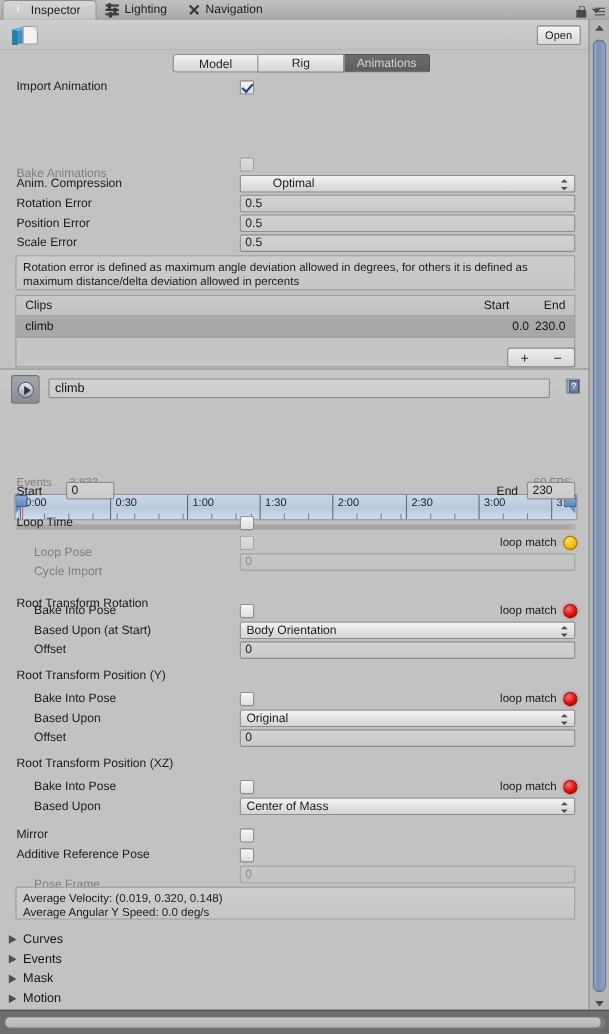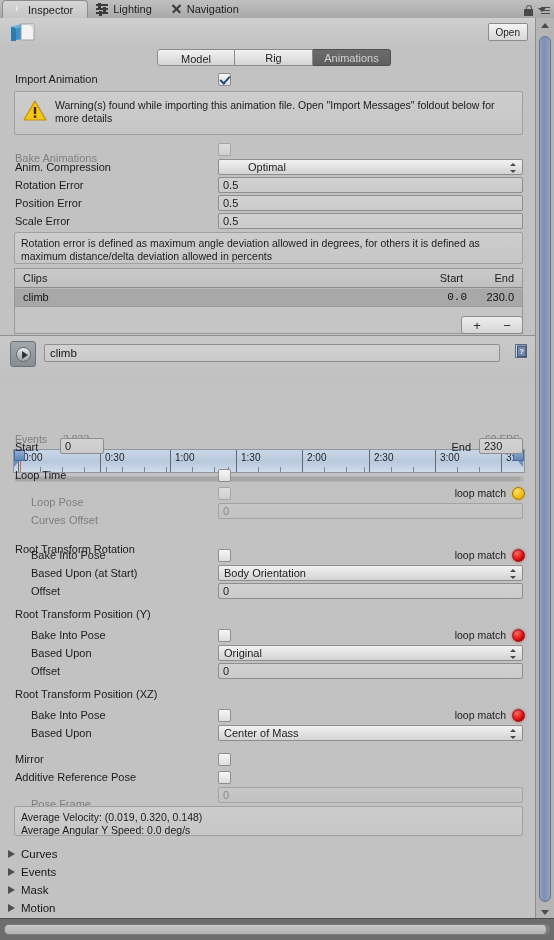--- a/index.html
+++ b/index.html
@@ -495,30 +495,20 @@
     <div class="modebtn sel">
       <span>Animations</span>
     </div>
   </div>
 
   <div class="row" style="top:25px;">
     <span class="lbl l0">Import Animation</span>
     <span class="chk on" style="left:218px;"></span>
   </div>
 
-  <div class="warnbox" style="left:14px; top:46px; width:509px; height:44px;">
-    <span class="warn-icon">
-      <svg width="24" height="21" viewBox="0 0 24 21">
-        <polygon points="12,1 23,20 1,20" fill="#f5c518" stroke="#c08f00" stroke-width="1.2" stroke-linejoin="round"></polygon>
-        <rect x="10.8" y="7" width="2.4" height="7" fill="#3b2c00"></rect>
-        <rect x="10.8" y="15.4" width="2.4" height="2.4" fill="#3b2c00"></rect>
-      </svg>
-    </span>
-    <span class="warn-text">Warning(s) found while importing this animation file. Open "Import Messages" foldout below for more details</span>
-  </div>
 
   <div class="row" style="top:95px;">
     <span class="lbl l0 dim">Bake Animations</span>
     <span class="chk dim" style="left:218px;"></span>
   </div>
 
   <div class="row" style="top:113px;">
     <span class="lbl l0">Anim. Compression</span>
     <div class="popup" style="left:218px; top:1px; width:305px;padding-left:29px;">
       <span>Optimal</span>
@@ -550,21 +540,21 @@
   <div class="helpbox" style="left:14px; top:187px; width:509px; height:32px;">Rotation error is defined as maximum angle deviation allowed in degrees, for others it is defined as maximum distance/delta deviation allowed in percents</div>
 
   <div class="clipsbox">
     <div class="clips-hdr">
       <span style="left:8px;">Clips</span>
       <span style="right:59px;">Start</span>
       <span style="right:8px;">End</span>
     </div>
     <div class="clip-row">
       <span style="left:8px;">climb</span>
-      <span style="right:55px;font-family:Liberation Mono, monospace;">0.0</span>
+      <span style="right:41px;">0.0</span>
       <span style="right:8px;">230.0</span>
     </div>
     <div class="clips-foot">
       <div>+</div>
       <div>−</div>
     </div>
   </div>
 
   <div class="previewbar">
     <div class="play-btn">
@@ -656,21 +646,21 @@
   <div class="row" style="top:439px;">
     <span class="lbl l1 dim">Loop Pose</span>
     <span class="chk dim" style="left:218px;"></span>
     <span class="lm" style="right:11px;">
       <span>loop match</span>
       <span class="dot yellow"></span>
     </span>
   </div>
 
   <div class="row" style="top:457px;">
-    <span class="lbl l1 dim">Curves Offset</span>
+    <span class="lbl l1 dim">Cycle Import</span>
     <div class="field dim" style="left:218px; top:1px; width:305px;">
       <span>0</span>
     </div>
   </div>
 
   <span class="sect" style="top:498px;">Root Transform Rotation</span>
   <div class="row" style="top:501px;">
     <span class="lbl l1">Bake Into Pose</span>
     <span class="chk" style="left:218px;"></span>
     <span class="lm" style="right:11px;">

